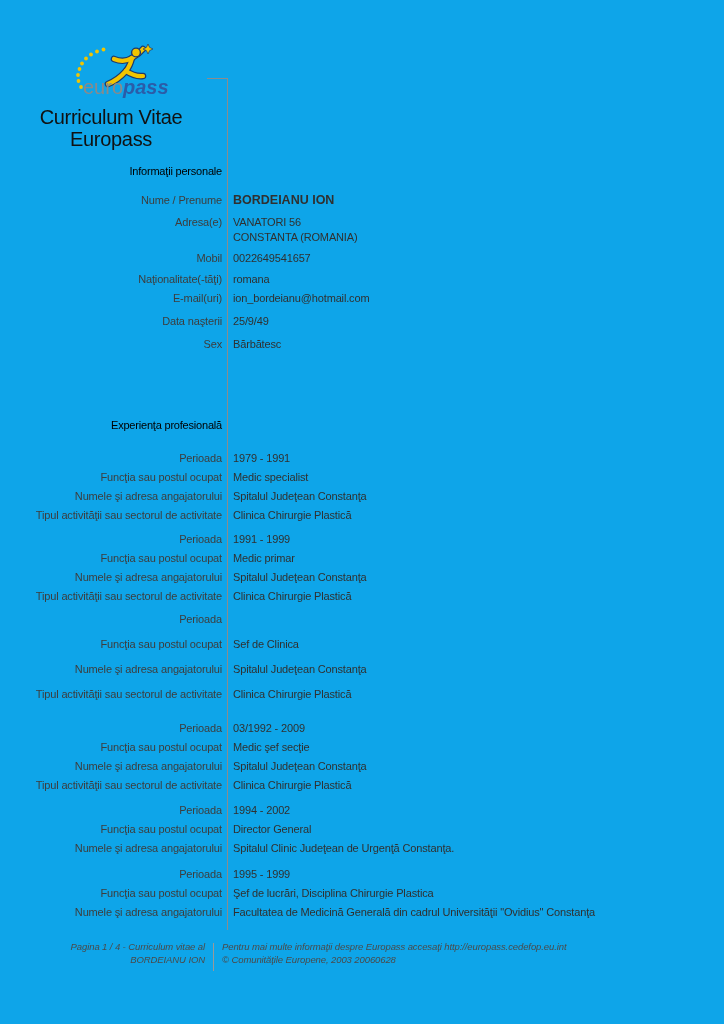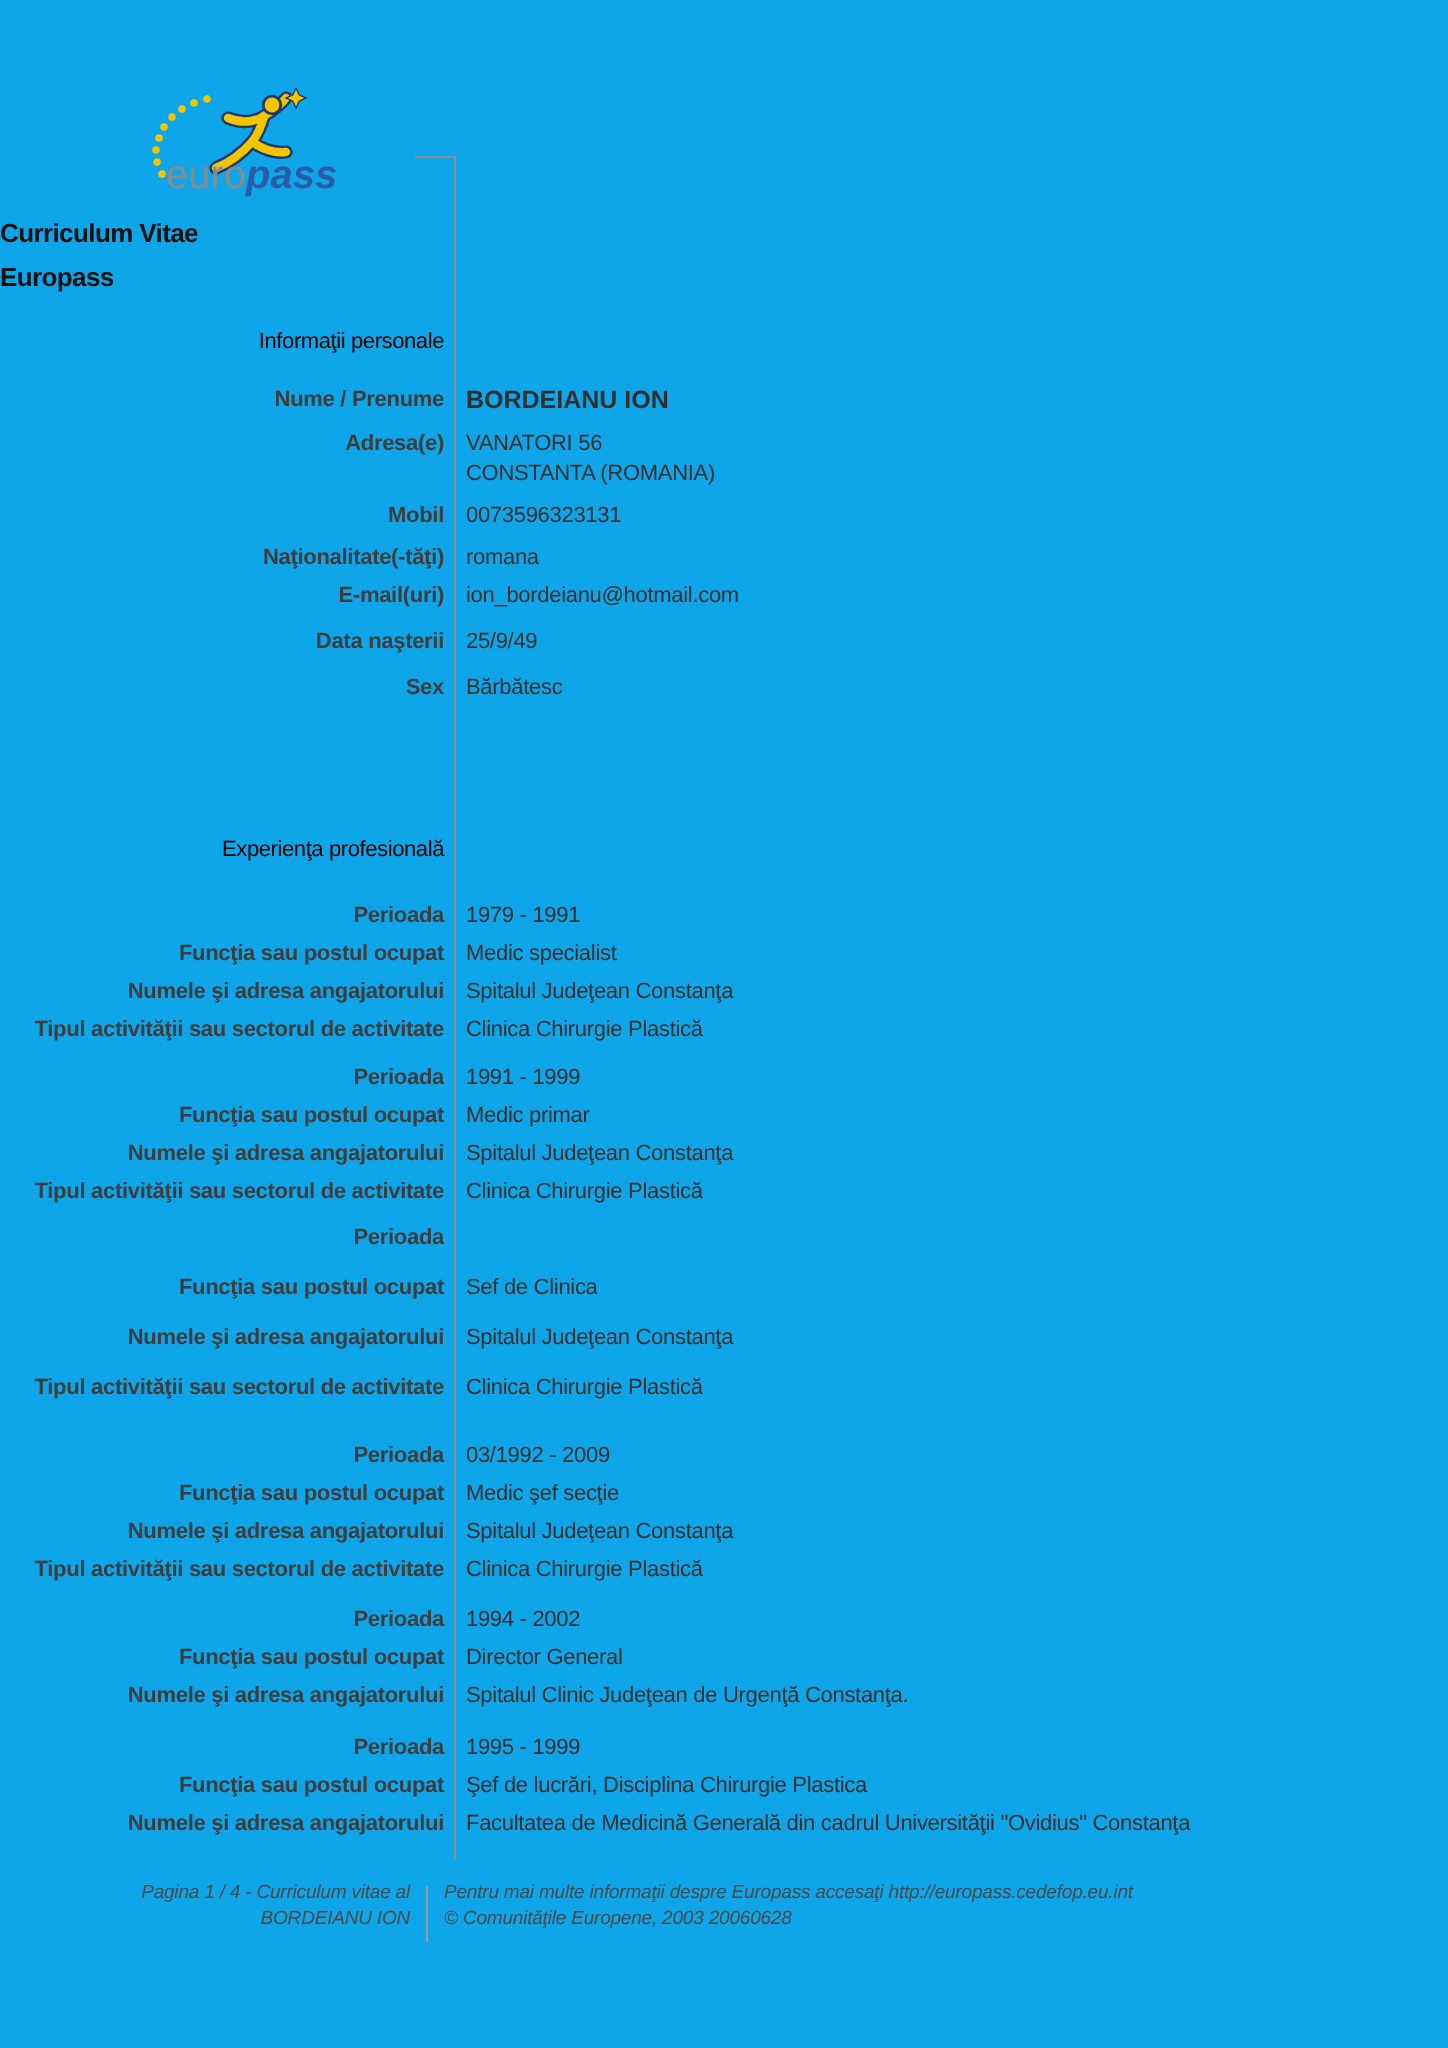--- a/index.html
+++ b/index.html
@@ -15,35 +15,35 @@
   .vline{position:absolute;left:227px;top:78px;width:1px;height:852px;background:#8c8c8c;}
   .topline{position:absolute;left:207px;top:78px;width:21px;height:1px;background:#8c8c8c;}
   .footline{position:absolute;left:213px;top:943px;width:1px;height:28px;background:#999999;}
 
   
   .logo{position:absolute;left:70px;top:44px;width:122px;height:58px;}
 
   
   .title{
     position:absolute;top:106px;left:0;width:222px;
-    text-align:left;font-weight:bold;font-size:13px;line-height:22px;
+    text-align:center;font-weight:normal;font-size:20px;line-height:22px;
     color:#111111;letter-spacing:-0.3px;
   }
 
   
   .content{position:absolute;top:163px;left:0;width:724px;}
   .sect{
     width:222px;text-align:right;font-weight:normal;font-size:11px;
     line-height:16px;color:#000000;letter-spacing:-0.2px;
   }
   .row{display:flex;margin-bottom:5px;}
   .prow{margin-bottom:0;}
   .lbl{
     width:222px;text-align:right;font-size:11px;line-height:14px;
-    color:#3d3d3d;letter-spacing:-0.15px;flex:none;font-weight:bold;
+    color:#3d3d3d;letter-spacing:-0.15px;flex:none;
   }
   .val{
     padding-left:11px;font-size:11px;line-height:14px;color:#303030;
     letter-spacing:-0.15px;flex:1;
   }
   .val.name{font-weight:bold;font-size:12.5px;letter-spacing:0;}
   .val .vl{display:block;line-height:15px;}
 
   .entry.loose .row{margin-bottom:11px;}
   .entry.loose .row:last-child{margin-bottom:5px;}
@@ -117,21 +117,21 @@
     </div>
     <div class="row prow mt8">
       <div class="lbl">Adresa(e)</div>
       <div class="val">
         <span class="vl">VANATORI 56</span>
         <span class="vl">CONSTANTA (ROMANIA)</span>
       </div>
     </div>
     <div class="row prow mt6">
       <div class="lbl">Mobil</div>
-      <div class="val">0073596323131</div>
+      <div class="val">0022649541657</div>
     </div>
     <div class="row prow mt7">
       <div class="lbl">Naţionalitate(-tăţi)</div>
       <div class="val">romana</div>
     </div>
     <div class="row prow mt5">
       <div class="lbl">E-mail(uri)</div>
       <div class="val">ion_bordeianu@hotmail.com</div>
     </div>
     <div class="row prow mt9">

